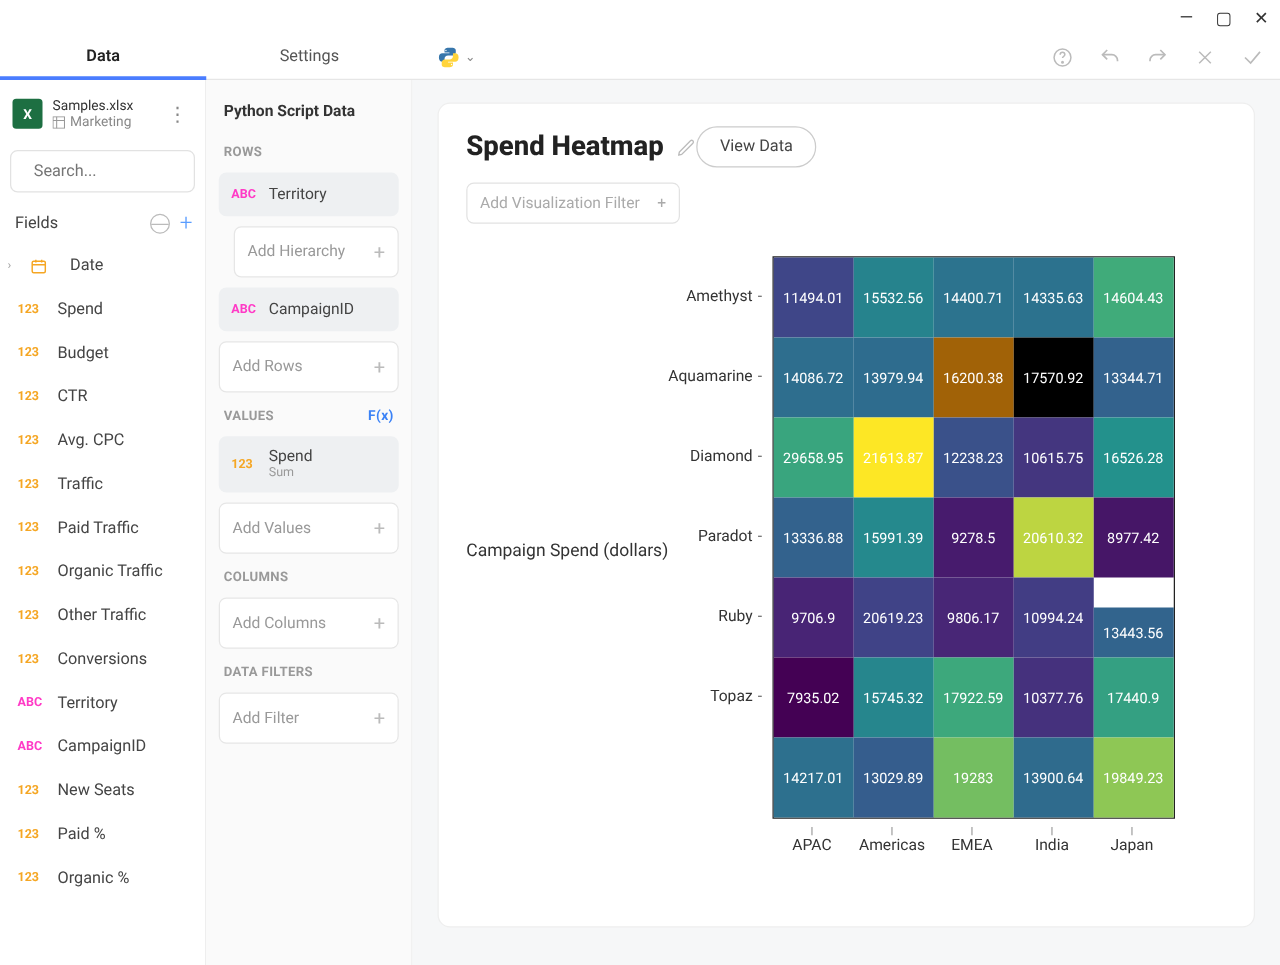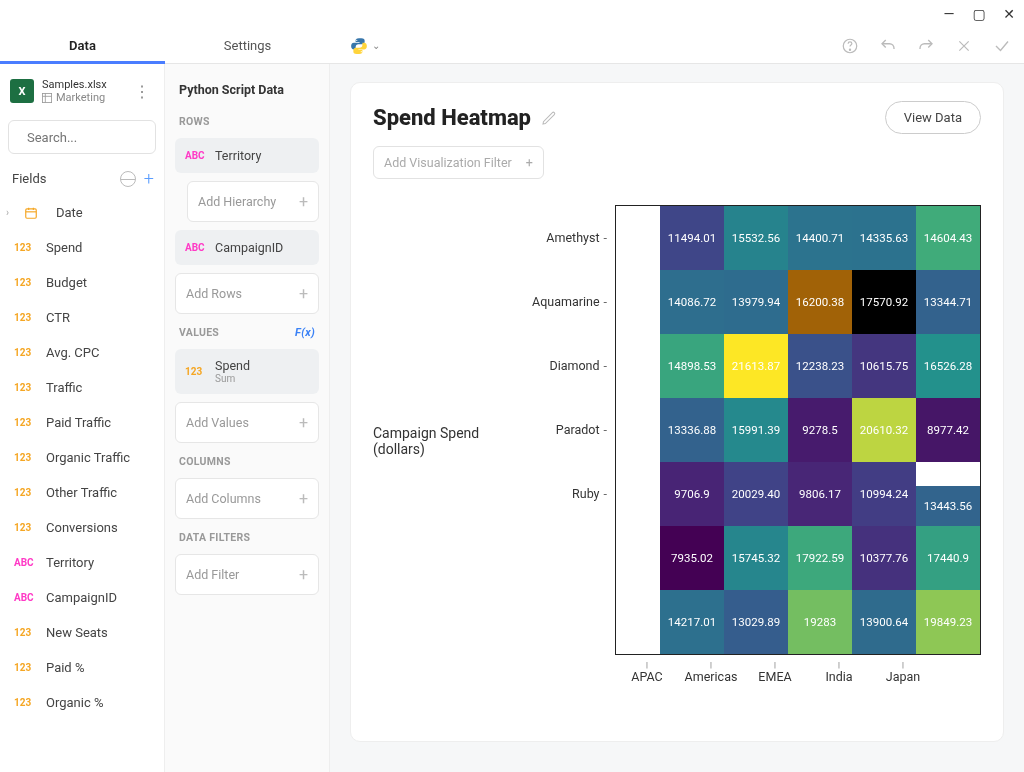--- a/index.html
+++ b/index.html
@@ -45,44 +45,44 @@
 .field-item.date { padding-left:6px; }
 .chev { color:#aaa; font-size:10px; width:10px; }
 .ftype { font-size:10px; font-weight:700; width:24px; text-align:left; }
 .t123 { color:#f5a623; }
 .tabc { color:#ff3ac6; }
 .tcal { color:#f5a623; }
 
 .config { width: 165px; background:#fafafa; border-right:1px solid #eee; padding: 12px 0 0 0; display:flex; flex-direction:column; overflow-y:auto; }
 .config-title { font-size:12.5px; font-weight:700; color:#333; padding: 6px 14px 10px 14px; }
 .sec-label { font-size:10.5px; font-weight:700; color:#999; letter-spacing:0.3px; padding: 8px 14px 6px 14px; display:flex; justify-content:space-between; }
-.fx { color:#3b82f6; font-style:italic; font-weight:700; font-size:11px; }
+.fx { color:#3b82f6; font-weight:700; font-size:11px; }
 .pill { margin: 4px 10px; background:#eef0f2; border-radius:6px; padding: 10px 10px; display:flex; align-items:center; gap:6px; font-size:12.5px; color:#444; }
 .pill.sub { margin-left: 22px; background:#fff; border:1px solid #e6e6e6; color:#999; justify-content:space-between; }
 .pill.input { background:#fff; border:1px solid #e6e6e6; color:#999; justify-content:space-between; }
 .pill .plus { color:#bbb; font-size:16px; }
 .pill .sub-label { font-size:10px; color:#999; }
 .pill-stack { display:flex; flex-direction:column; line-height:1.1; }
 
 .canvas { flex:1; background:#f6f7f8; padding: 18px 20px; overflow:auto; }
 .card { background:#fff; border-radius:10px; border:1px solid #eee; padding: 18px 22px; min-height: 660px; }
-.card-hdr { display:flex; align-items:center; justify-content:space-between; }
+.card-hdr { display:flex; align-items:center; justify-content:flex-start; }
 .card-title-row { display:flex; align-items:center; gap:10px; }
 .card-title { font-size:22px; font-weight:800; color:#222; }
 .pencil { color:#bbb; }
 .view-data { border:1px solid #ccc; border-radius:20px; padding: 8px 18px; font-size:13px; color:#444; background:#fff; }
 .add-filter { margin-top:12px; display:inline-flex; align-items:center; gap:14px; border:1px solid #e2e2e2; border-radius:6px; padding: 8px 10px; font-size:12.5px; color:#aaa; }
 
 .chart-area { margin-top: 26px; display:flex; flex-direction:row; align-items:center; }
 .chart-title { font-size:14px; color:#333; margin-bottom:8px; }
 .heatmap-wrap { display:flex; align-items:flex-start; }
 .ylabels { display:flex; flex-direction:column; }
 .ylabel { height:64px; display:flex; align-items:center; justify-content:flex-end; padding-right:8px; font-size:12.5px; color:#333; white-space:nowrap; }
 .ylabel::after { content:"-"; color:#666; margin-left:4px; }
-.grid { display:grid; grid-template-columns: repeat(5, 64px); grid-template-rows: repeat(7, 64px); border:1px solid #222;padding-left:44px; }
+.grid { display:grid; grid-template-columns: repeat(5, 64px); grid-template-rows: repeat(7, 64px); border:1px solid #222; }
 .cell { display:flex; align-items:center; justify-content:center; font-size:11.5px; color:#fff; }
 .xlabels { display:flex; margin-left:0; }
 .xlabels-wrap { display:flex; flex-direction:column; align-items:flex-start; }
 .xlabel { width:64px; text-align:center; font-size:12.5px; color:#333; padding-top:8px; }
 .xlabel::before { content:"|"; display:block; font-size:8px; color:#666; line-height:4px; margin-bottom:2px; }
 
 svg { display:block; }
 </style>
 </head>
 <body>
@@ -318,45 +318,46 @@
 
       <div class="chart-area">
         <div class="chart-title">Campaign Spend (dollars)</div>
         <div class="heatmap-wrap">
           <div class="ylabels" id="ylabels">
               <div class="ylabel">Amethyst</div>
               <div class="ylabel">Aquamarine</div>
               <div class="ylabel">Diamond</div>
               <div class="ylabel">Paradot</div>
               <div class="ylabel">Ruby</div>
+              <div class="ylabel">Topaz</div>
             </div>
           <div class="xlabels-wrap">
             <div class="grid" id="heatmap-grid">
                 <div class="cell" style="background: rgb(63, 70, 136);">11494.01</div>
                 <div class="cell" style="background: rgb(38, 131, 141);">15532.56</div>
                 <div class="cell" style="background: rgb(44, 115, 142);">14400.71</div>
                 <div class="cell" style="background: rgb(44, 114, 142); text-align: center;">14335.63</div>
                 <div class="cell" style="background: rgb(64, 171, 122);">14604.43</div>
                 <div class="cell" style="background: rgb(46, 110, 142);">14086.72</div>
                 <div class="cell" style="background: rgb(46, 108, 142);">13979.94</div>
                 <div class="cell" style="background: #a16207;">16200.38</div>
                 <div class="cell" style="background: #000000;">17570.92</div>
                 <div class="cell" style="background: rgb(51, 98, 141);">13344.71</div>
-                <div class="cell" style="background: rgb(57, 165, 126);">14898.53</div>
+                <div class="cell" style="background: rgb(57, 165, 126);">29658.95</div>
                 <div class="cell" style="background: rgb(253, 231, 37);">21613.87</div>
                 <div class="cell" style="background: rgb(58, 81, 138);">12238.23</div>
                 <div class="cell" style="background: rgb(68, 54, 127);">10615.75</div>
                 <div class="cell" style="background: rgb(35, 145, 140);">16526.28</div>
                 <div class="cell" style="background: rgb(51, 98, 141);">13336.88</div>
                 <div class="cell" style="background: rgb(37, 137, 141);">15991.39</div>
                 <div class="cell" style="background: rgb(71, 27, 109);">9278.5</div>
                 <div class="cell" style="background: rgb(189, 213, 65);">20610.32</div>
                 <div class="cell" style="background: rgb(70, 22, 103);">8977.42</div>
                 <div class="cell" style="background: rgb(72, 36, 117);">9706.9</div>
-                <div class="cell" style="background: rgb(64, 67, 135);">20029.40</div>
+                <div class="cell" style="background: rgb(64, 67, 135);">20619.23</div>
                 <div class="cell" style="background: rgb(72, 38, 118);">9806.17</div>
                 <div class="cell" style="background: rgb(66, 61, 132);">10994.24</div>
                 <div class="cell" style="background: rgb(50, 100, 141); margin-top: 24px;">13443.56</div>
                 <div class="cell" style="background: rgb(68, 1, 84);">7935.02</div>
                 <div class="cell" style="background: rgb(38, 134, 141);">15745.32</div>
                 <div class="cell" style="background: rgb(61, 168, 124);">17922.59</div>
                 <div class="cell" style="background: rgb(69, 49, 125);">10377.76</div>
                 <div class="cell" style="background: rgb(52, 160, 130);">17440.9</div>
                 <div class="cell" style="background: rgb(45, 112, 142);">14217.01</div>
                 <div class="cell" style="background: rgb(53, 93, 141);">13029.89</div>

